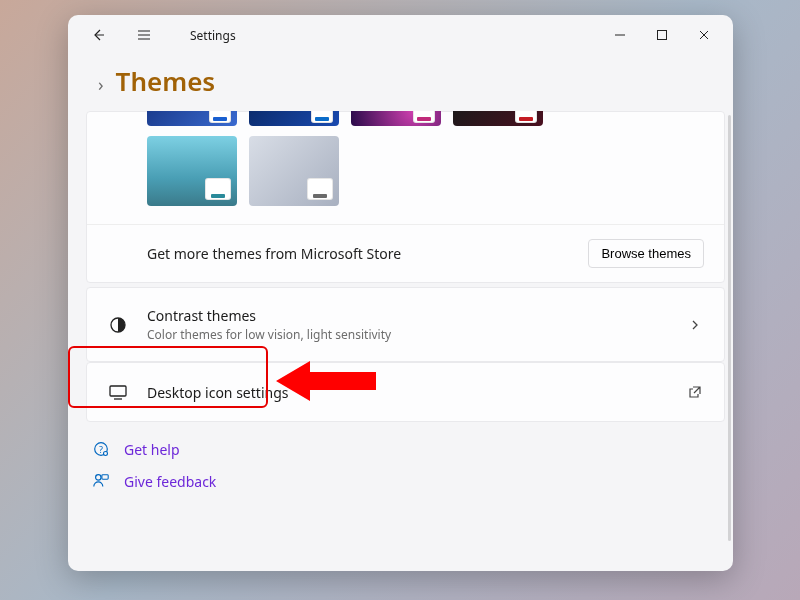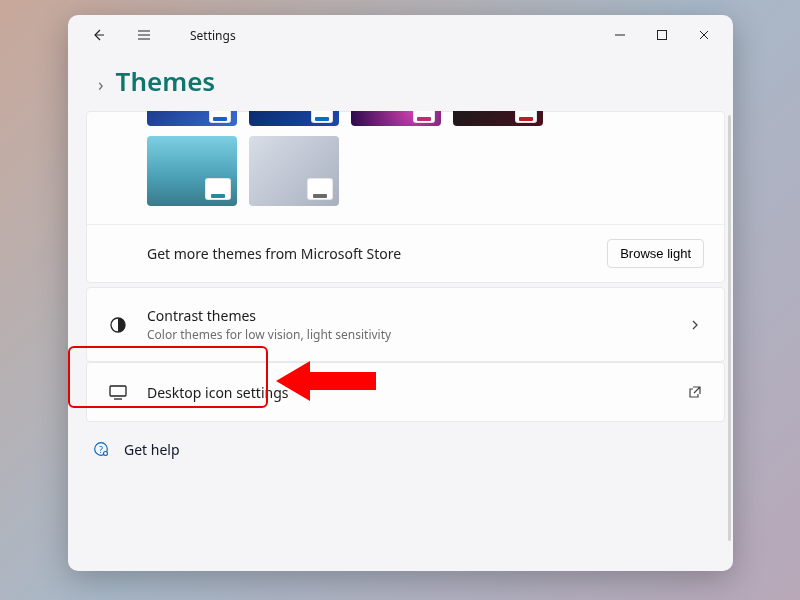--- a/index.html
+++ b/index.html
@@ -35,21 +35,21 @@
   .back-btn, .menu-btn { width: 20px; height: 20px; display: flex; align-items: center; justify-content: center; cursor: pointer; }
   .app-title { font-size: 12px; color: #222; margin-left: 10px; }
   .tb-right { margin-left: auto; display: flex; }
   .win-ctrl { width: 42px; height: 30px; display: flex; align-items: center; justify-content: center; cursor: pointer; }
   .breadcrumb {
     display: flex; align-items: baseline;
     padding: 8px 30px 12px 30px;
     gap: 12px;
   }
   .crumb { font-size: 26px; font-weight: 600; color: #6d6d6d; cursor: pointer; }
-  .crumb.current { color: #0f766e; }
+  .crumb.current { color: #a16207; }
   .chev { font-size: 18px; color: #6d6d6d; }
   .content {
     flex: 1;
     padding: 0 8px 10px 18px;
     overflow: hidden;
     position: relative;
   }
   .card {
     background: #fdfdfe;
     border: 1px solid #e9e9ec;
@@ -123,21 +123,21 @@
     pointer-events: none;
   }
   .bottom-links {
     margin-top: 16px;
     display: flex;
     flex-direction: column;
     gap: 10px;
     padding-left: 4px;
   }
   .link-row { display: flex; align-items: center; gap: 12px; cursor: pointer; }
-  .link-text { font-size: 14px; color: #0f172a; }
+  .link-text { font-size: 14px; color: #6d28d9; }
   .scrollbar {
     position: absolute;
     right: 2px; top: 100px; bottom: 30px; width: 3px;
     background: rgba(0,0,0,0.14);
     border-radius: 2px;
   }
   .arrow-annot {
     position: absolute;
     pointer-events: none;
   }
@@ -218,21 +218,21 @@
             </div>
           </div>
           <div class="theme-tile full" style="background: linear-gradient(135deg, rgb(216, 221, 230) 0%, rgb(168, 176, 192) 100%);">
             <div class="tile-accent" style="bottom:6px;right:6px;width:26px;height:22px;">
               <div class="accent-bar" style="background:#6a6a6a"></div>
             </div>
           </div>
         </div>
       <div class="store-row">
         <span class="store-text">Get more themes from Microsoft Store</span>
-        <button class="browse-btn">Browse light</button>
+        <button class="browse-btn">Browse themes</button>
       </div>
     </div>
 
 
     <div id="related-list">
         <div class="card" style="margin-top: 4px;">
           <div class="setting-row">
             <span class="setting-icon">
               <svg width="20" height="20" viewBox="0 0 20 20">
                 <circle cx="10" cy="10" r="7" stroke="#222" stroke-width="1.3" fill="none"></circle>
@@ -275,20 +275,30 @@
       <div class="link-row">
         <span class="setting-icon">
           <svg width="18" height="18" viewBox="0 0 20 20">
               <circle cx="10" cy="10" r="7" stroke="#0067c0" stroke-width="1.3" fill="none"></circle>
               <text x="10" y="14" text-anchor="middle" font-size="10" fill="#0067c0">?</text>
               <circle cx="15" cy="15" r="2.2" stroke="#0067c0" stroke-width="1.2" fill="#f5f5f7"></circle>
             </svg>
         </span>
         <span class="link-text">Get help</span>
       </div>
+      <div class="link-row">
+        <span class="setting-icon">
+          <svg width="18" height="18" viewBox="0 0 20 20">
+              <circle cx="7" cy="6" r="3" stroke="#0067c0" stroke-width="1.3" fill="none"></circle>
+              <path d="M2 16c0-3 2.5-5 5-5s5 2 5 5" stroke="#0067c0" stroke-width="1.3" fill="none"></path>
+              <rect x="11" y="3" width="7" height="5" rx="1" stroke="#0067c0" stroke-width="1.2" fill="none"></rect>
+            </svg>
+        </span>
+        <span class="link-text">Give feedback</span>
+      </div>
     </div>
 
     <div class="highlight" style="left:0px; top:235px; width:200px; height:62px;"></div>
 
     <svg class="arrow-annot" style="left:208px; top:246px;" width="110" height="48">
       <polygon points="0,24 34,4 34,15 100,15 100,33 34,33 34,44" fill="#ff0000"></polygon>
     </svg>
 
   </div>
 

